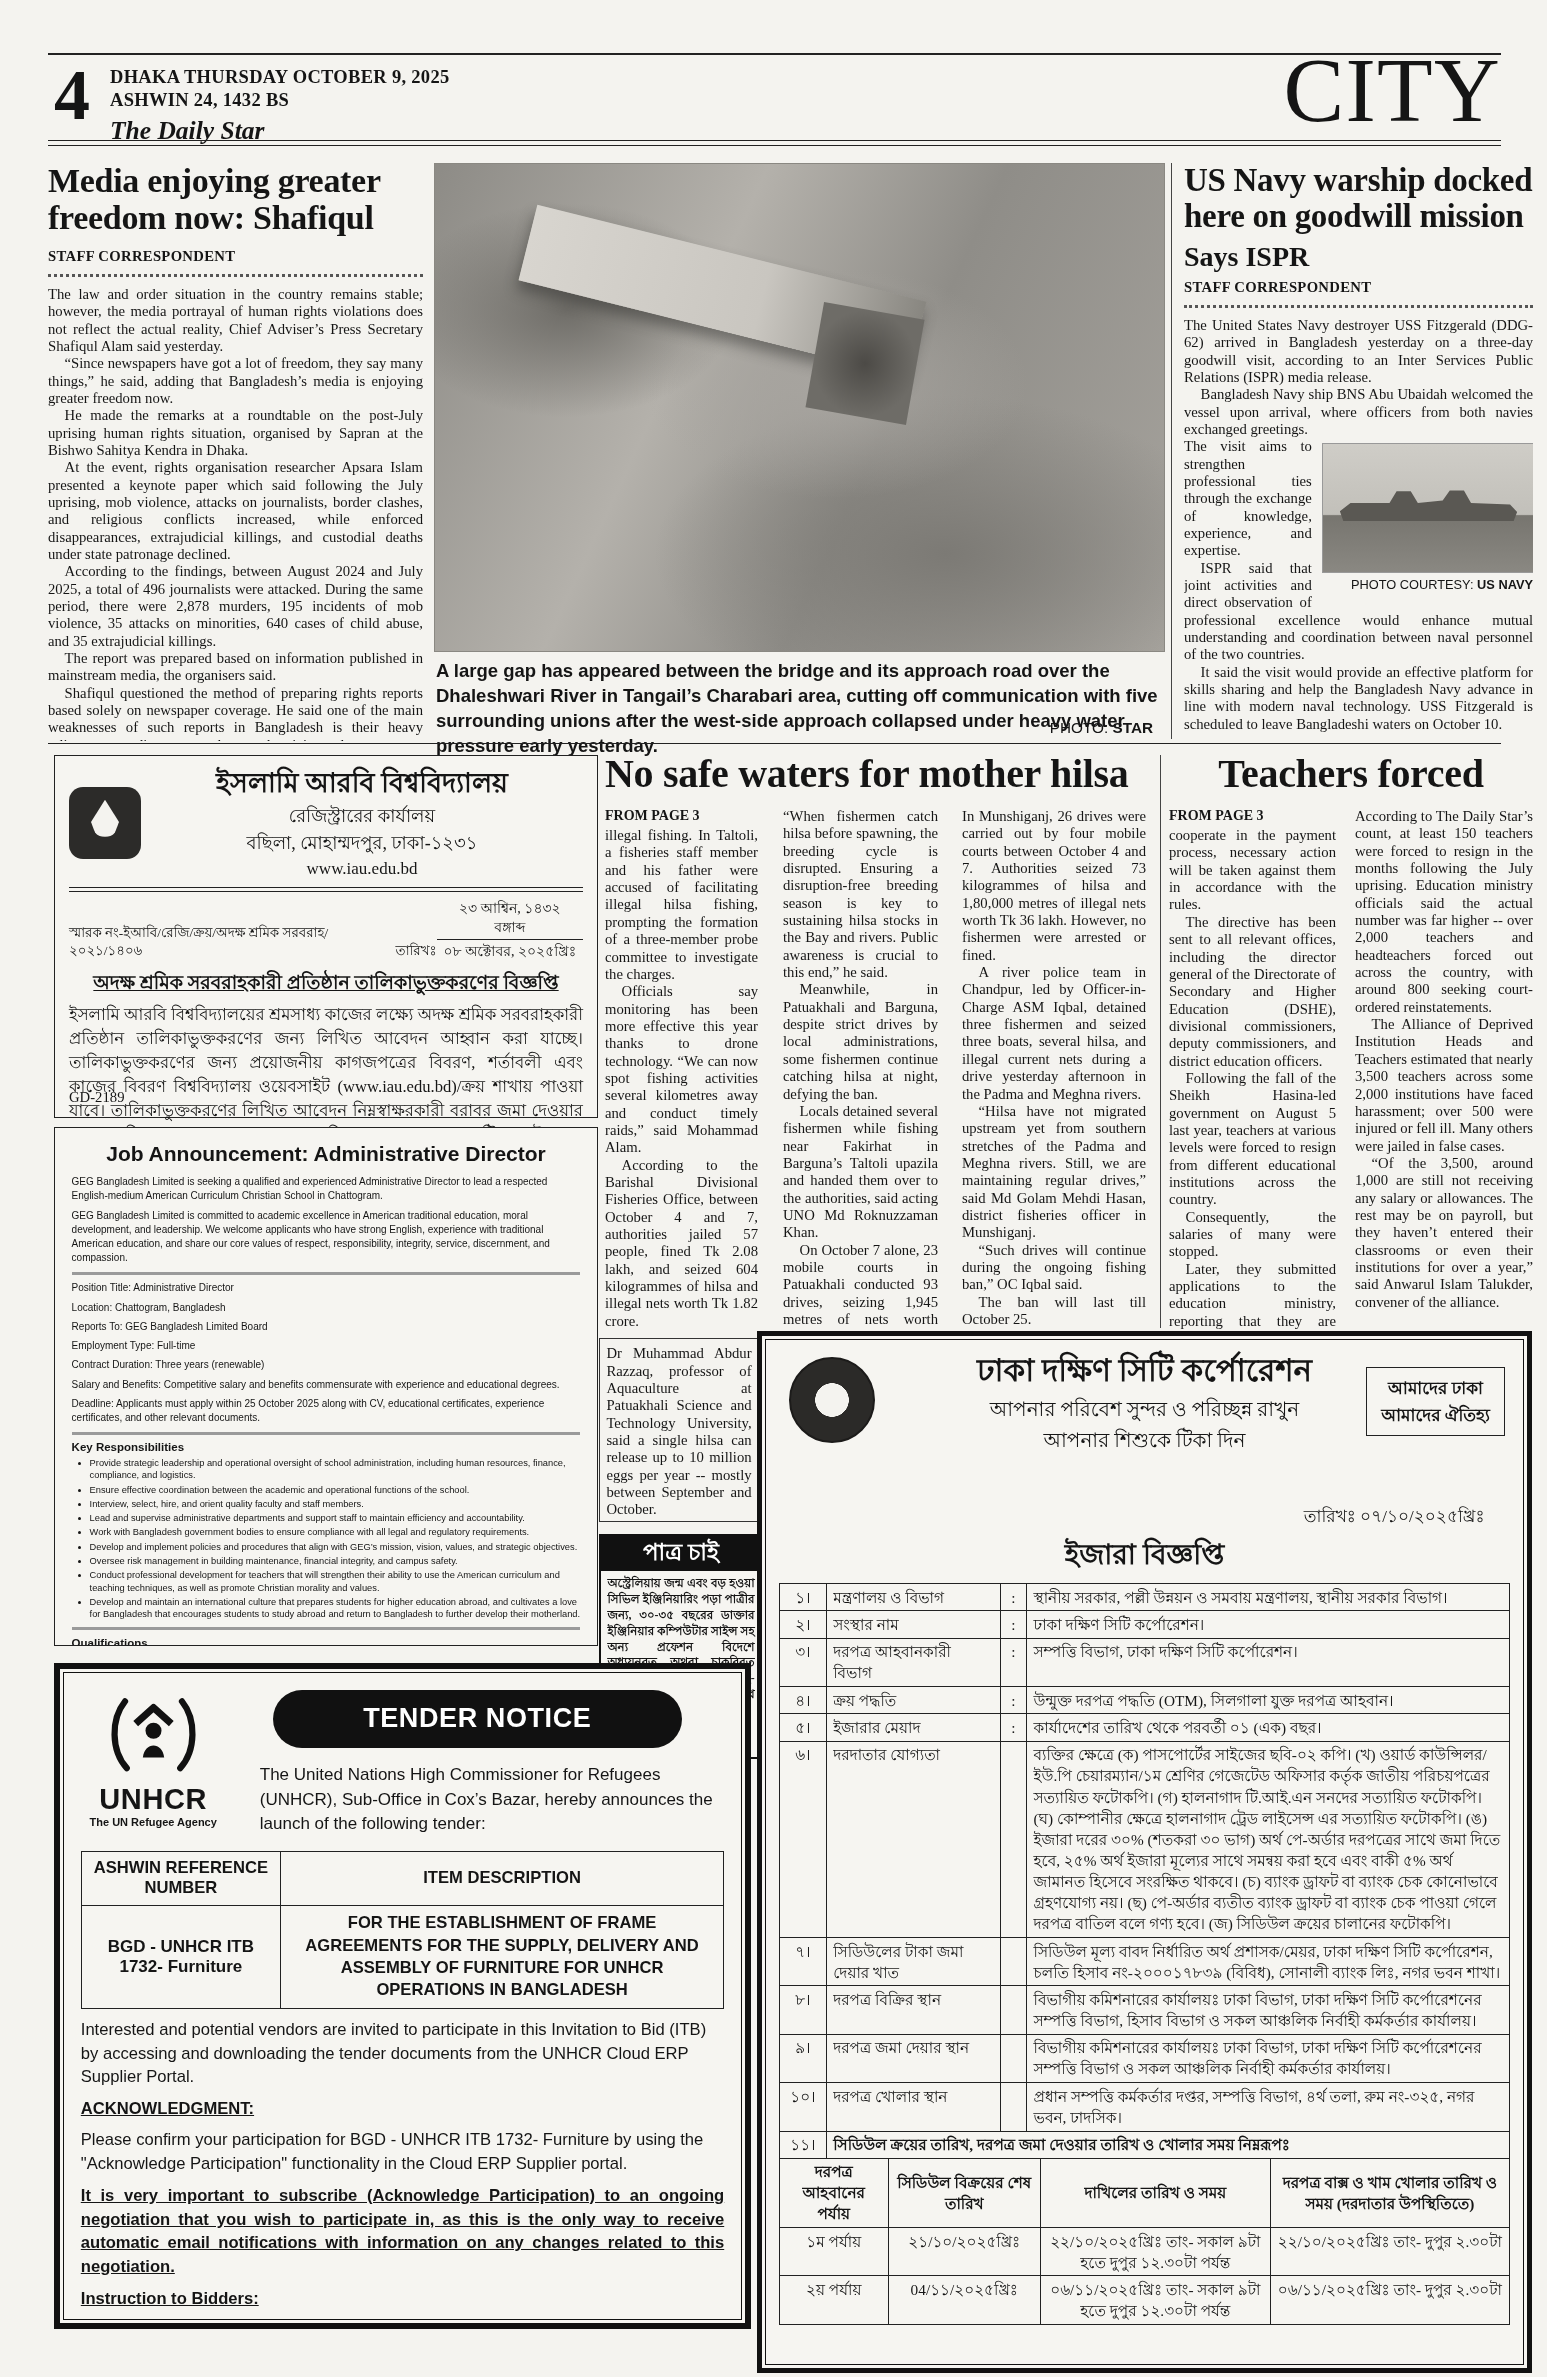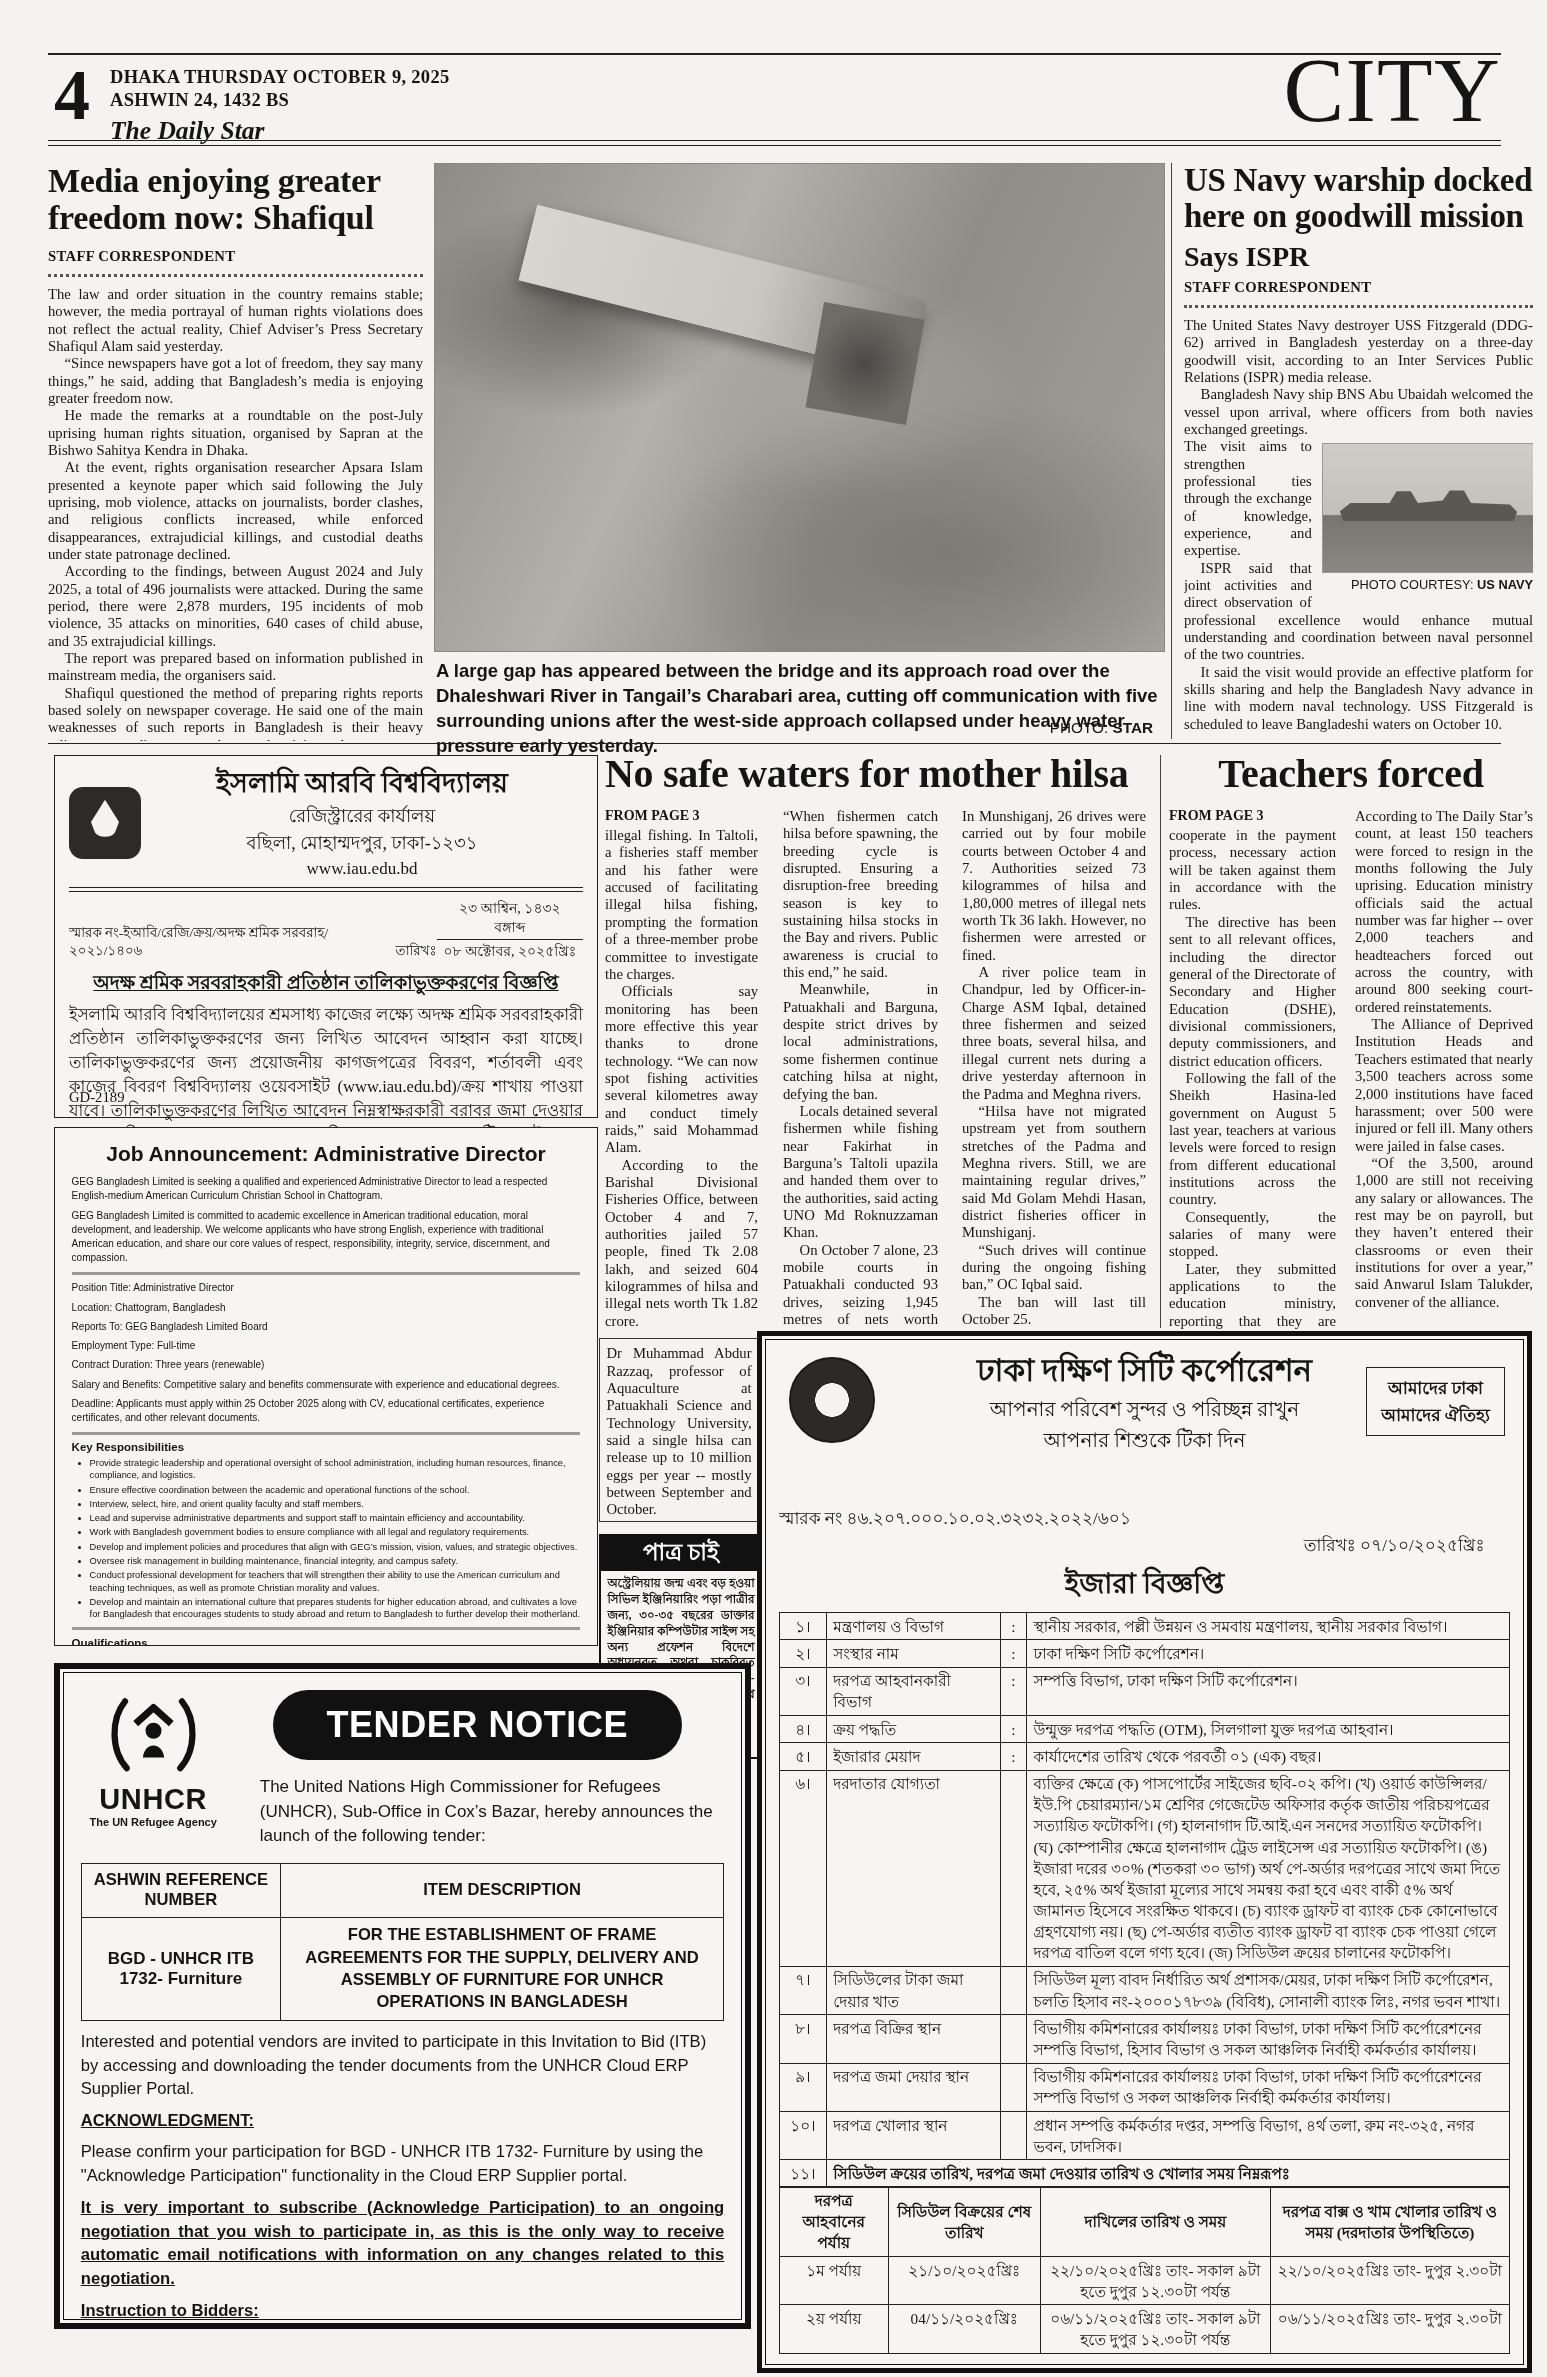--- a/index.html
+++ b/index.html
@@ -76,22 +76,22 @@
   .job li{font-size:9.3px;line-height:1.33;margin:0 0 1.9px;}
   
   .bride{border:2.6px solid #111;background:#f6f5f1;}
   .bride-head{background:#111;color:#fff;text-align:center;font-weight:700;font-size:23px;padding:1.3px 0;}
   .bride-body{padding:5.1px 6.4px;font-size:11.8px;font-weight:700;text-align:justify;line-height:1.35;}
   .bride-mail{font-size:12px;font-weight:700;font-family:"Liberation Sans", sans-serif;}
   
   .unhcr-outer{border:6.4px solid #111;padding:3.2px;box-sizing:border-box;background:#f6f5f1;}
   .unhcr-inner{border:1.9px solid #111;height:100%;box-sizing:border-box;padding:12.8px 16.6px;position:relative;
       font-family:"Liberation Sans", sans-serif;overflow:hidden;}
-  .tn-pill{background:#111;color:#fff;border-radius:41px;width:409px;height:70px;margin:3.8px auto 0 192px;
-      display:flex;align-items:center;justify-content:center;font-size:36px;font-weight:700;letter-spacing:0.6px;}
+  .tn-pill{background:#111;color:#fff;border-radius:41px;width:409px;height:58px;margin:3.8px auto 0 192px;
+      display:flex;align-items:center;justify-content:center;font-size:27px;font-weight:700;letter-spacing:0.6px;}
   .unhcr-logoblk{position:absolute;left:19px;top:15.3px;width:140px;text-align:center;}
   .unhcr-word{font-size:29px;font-weight:700;letter-spacing:0.6px;margin-top:4px;}
   .unhcr-tag{font-size:11px;font-weight:700;}
   .unhcr-intro{margin:15.3px 0 0 179px;font-size:17px;line-height:1.45;width:473px;}
   .unhcr table{border-collapse:collapse;width:100%;margin-top:14px;}
   .unhcr th,.unhcr td{border:1.3px solid #222;padding:6.4px 9px;}
   .unhcr th{font-size:16.6px;}
   .td-ref{width:31%;font-weight:700;font-size:17px;text-align:center;}
   .td-item{font-weight:700;font-size:16.6px;text-align:center;line-height:1.35;}
   .unhcr p{font-size:16.6px;line-height:1.42;margin:9px 0;}
@@ -369,21 +369,20 @@
       <div class="dscc-head">
         <div class="dscc-logo"></div>
         <div class="dscc-org">ঢাকা দক্ষিণ সিটি কর্পোরেশন</div>
         <div class="dscc-slogan">আপনার পরিবেশ সুন্দর ও পরিচ্ছন্ন রাখুন</div>
         <div class="dscc-slogan">আপনার শিশুকে টিকা দিন</div>
         <div class="dscc-tagbox">
           <div>আমাদের ঢাকা</div>
           <div>আমাদের ঐতিহ্য</div>
         </div>
       </div>
-      <div class="dscc-memo">স্মারক নং ৪৬.২০৭.০০০.১০.০২.৩২৩২.২০২২/৬০১</div>
       <div class="dscc-date">তারিখঃ ০৭/১০/২০২৫খ্রিঃ</div>
       <div class="dscc-title">ইজারা বিজ্ঞপ্তি</div>
       <table>
         <tbody>
             <tr>
               <td class="c-no">১।</td>
               <td class="c-label">মন্ত্রণালয় ও বিভাগ</td>
               <td class="c-colon">:</td>
               <td>স্থানীয় সরকার, পল্লী উন্নয়ন ও সমবায় মন্ত্রণালয়, স্থানীয় সরকার বিভাগ।</td>
             </tr>

